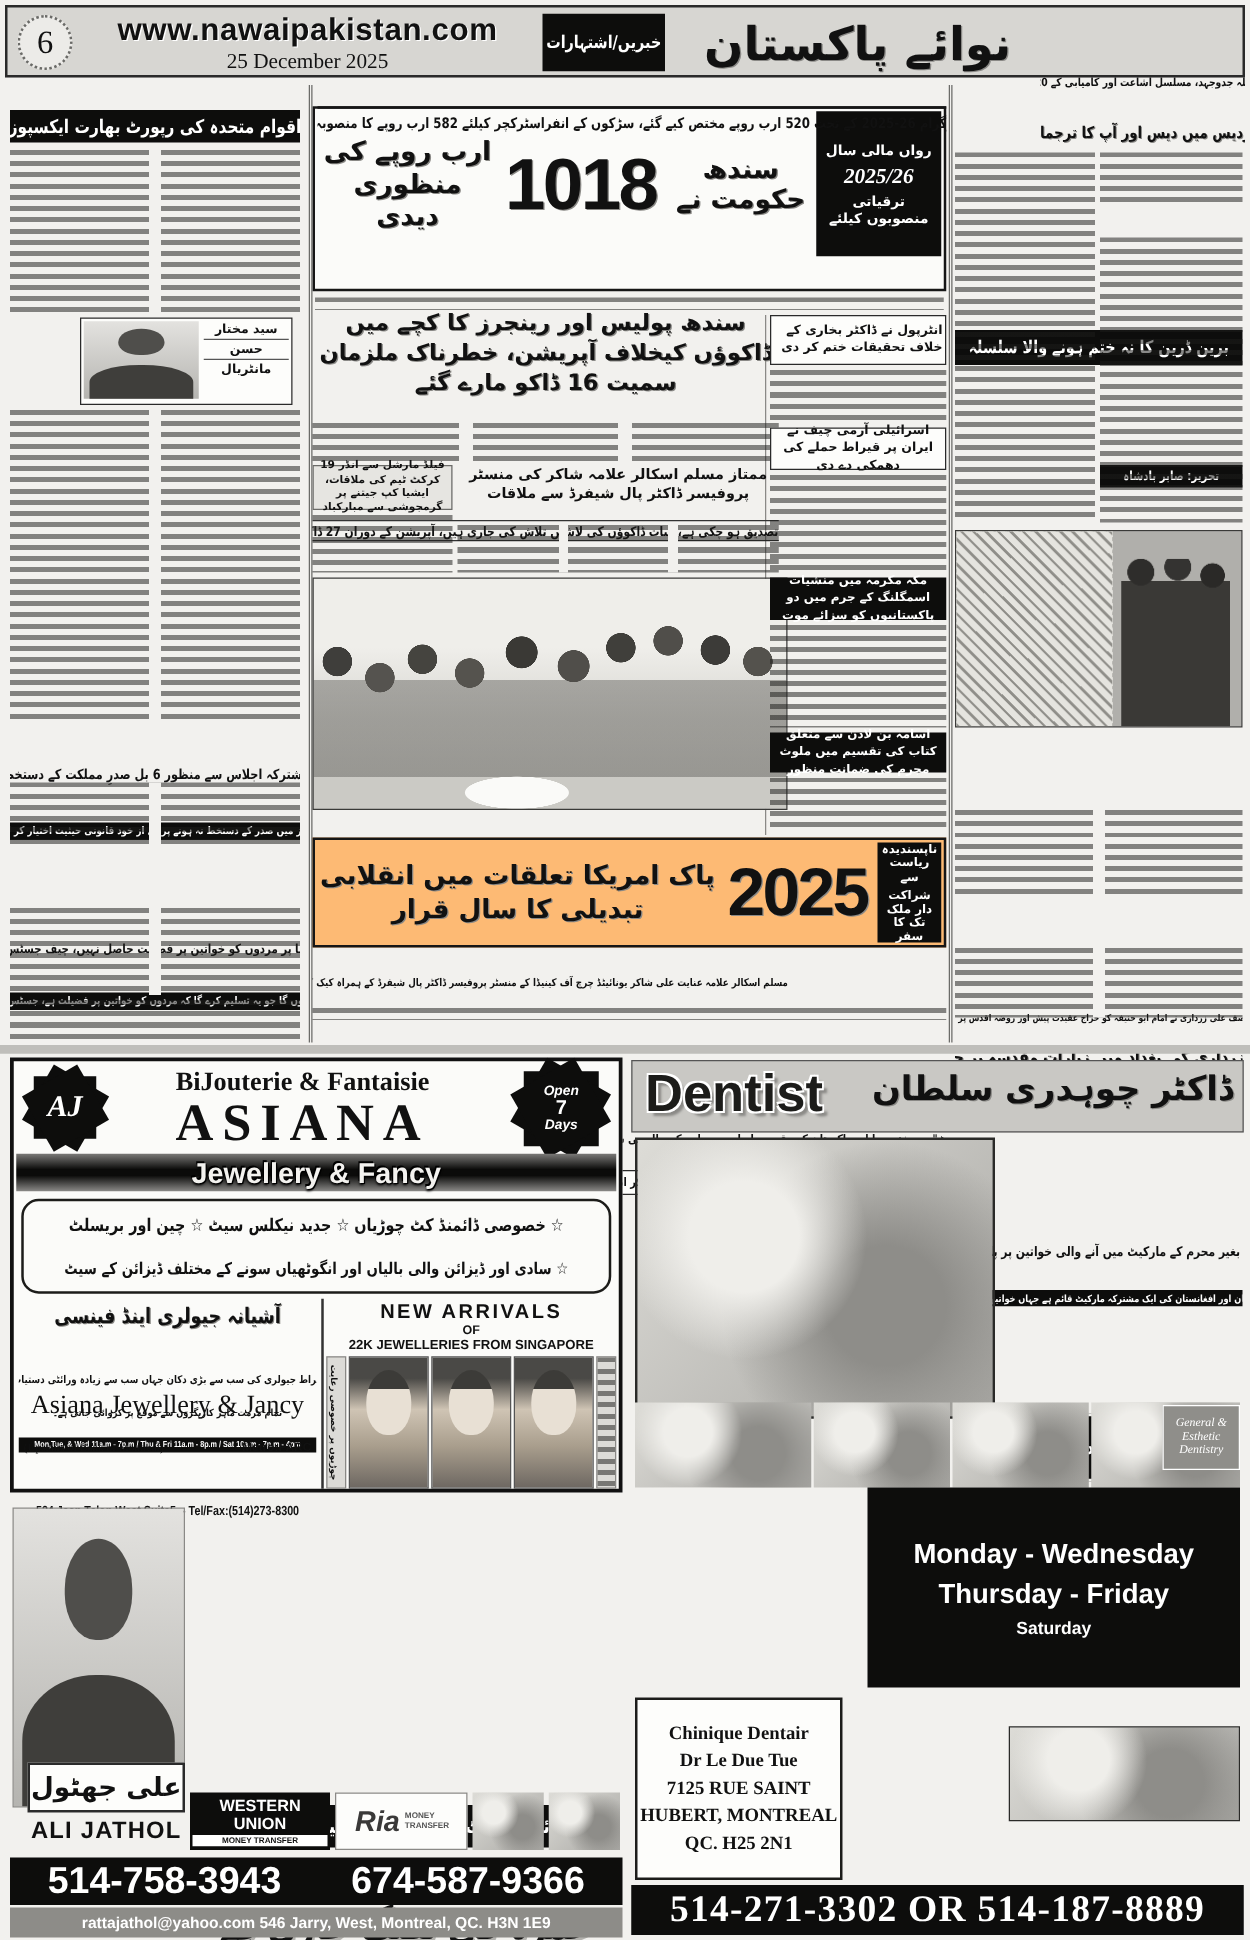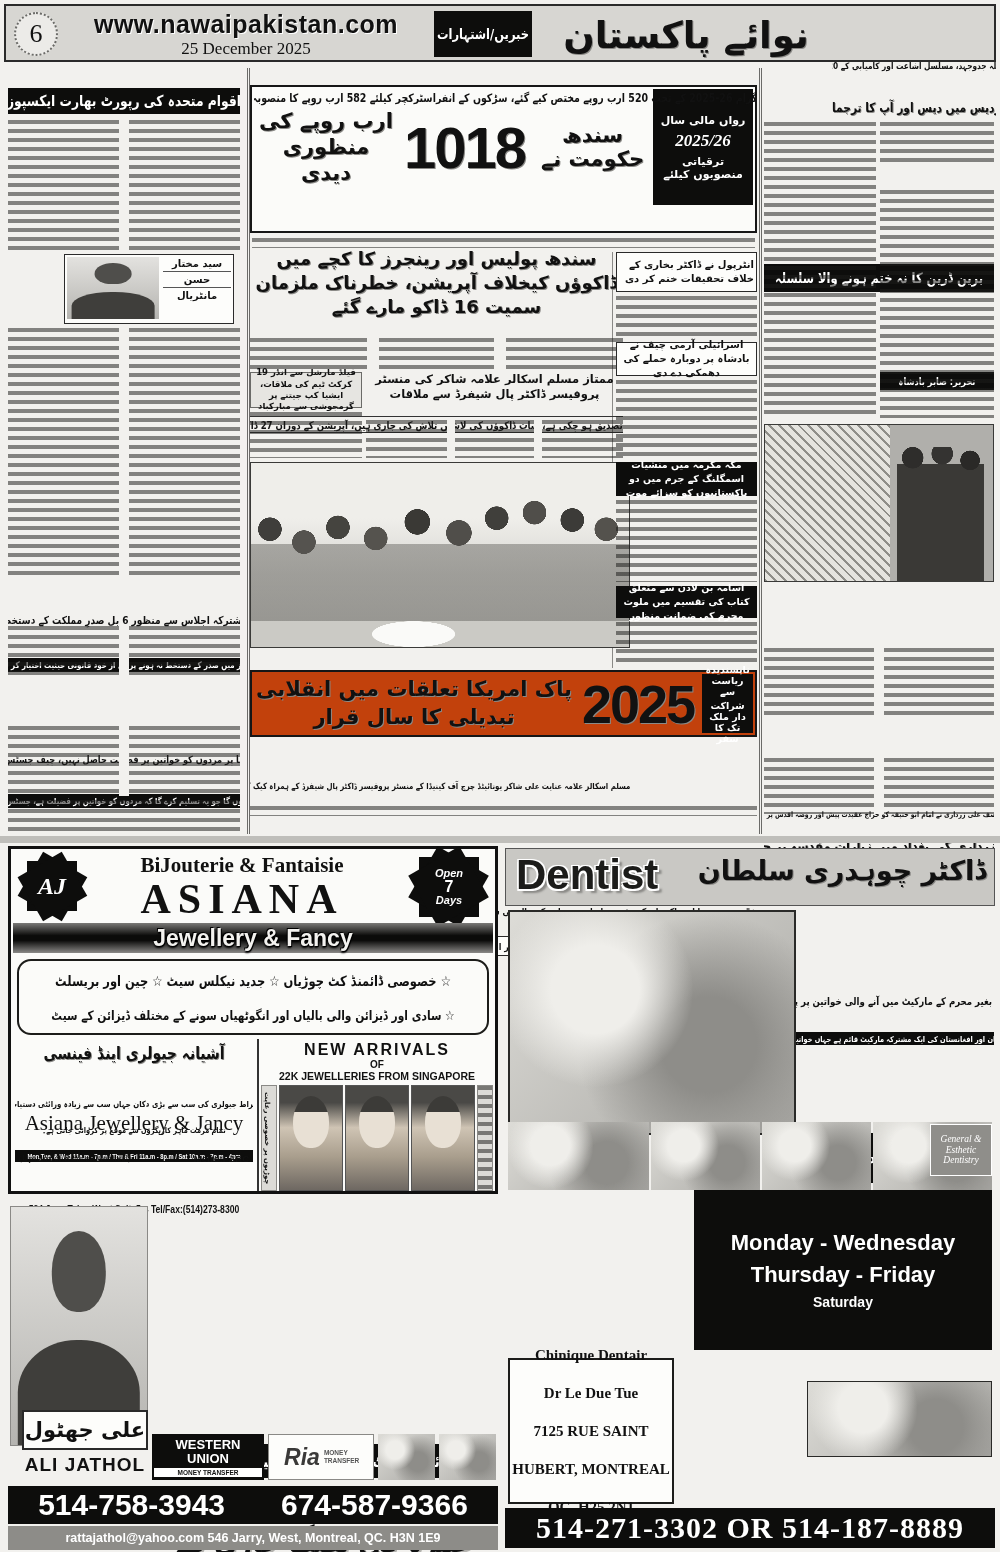--- a/index.html
+++ b/index.html
@@ -145,21 +145,21 @@
   <div class="abs fit" style="left:366px;top:404px;width:257px;height:13px;border-top:1px solid #444;border-bottom:1px solid #444">
     <span class="u" style="font-size:8px">مذہبی ہم آہنگی کا اظہار جس میں یکجہتی، ہمدردی اور دوستی جیسے موضوعات پر روشنی ڈالی گئی</span>
   </div>
   <div class="abs g3" style="left:366px;top:420px;width:257px;height:38px"></div>
 
   <div class="abs crowd" style="left:250px;top:462px;width:380px;height:186px;border:1.5px solid #3a3a38"></div>
   <div class="abs fit" style="left:250px;top:650px;width:380px;height:12px">
     <span class="u" style="font-size:8.5px">ممتاز سینئر مسلم اسکالر علامہ عنایت علی شاکر یونائیٹڈ چرچ آف کینیڈا کے منسٹر پروفیسر ڈاکٹر پال شیفرڈ کے ہمراہ کیک کاٹ رہے ہیں</span>
   </div>
 
-  <div class="abs" style="left:250px;top:670px;width:507px;height:67px;border:2.5px solid #161616;background:#c2410c">
+  <div class="abs" style="left:250px;top:670px;width:507px;height:88px;border:2.5px solid #161616;background:#fdba74">
     <div class="abs ctr" style="left:2px;top:2px;right:2px;bottom:2px;direction:rtl;gap:8px">
       <span class="bar col" style="width:80px;height:100%;gap:3px;padding:2px">
         <b class="u" style="font-size:9.5px">ناپسندیدہ ریاست سے</b>
         <b class="u" style="font-size:9.5px">شراکت دار ملک تک کا سفر</b>
       </span>
       <span class="cal" style="font-size:54px;font-weight:800;letter-spacing:-2px">2025</span>
       <span class="u cal" style="font-size:21px;max-width:320px;line-height:1.3;text-align:center">پاک امریکا تعلقات میں انقلابی تبدیلی کا سال قرار</span>
     </div>
   </div>
   <div class="abs fit" style="left:250px;top:762px;width:507px;height:14px">
@@ -168,21 +168,21 @@
   <div class="abs fit" style="left:250px;top:780px;width:507px;height:20px;border:1.5px solid #2a2a2a;background:#fdfdfb">
     <span class="u" style="font-size:9.5px">پاکستان ناپسندیدہ ریاست سے شراکت دار ملک بن گیا، فیلڈ مارشل عاصم منیر ٹرمپ کے انر سرکل کے اسٹار بن کر ابھرے، امریکی پالیسی اور جنوبی ایشیا کا توازن ری رائٹ کرنے میں پاکستان اور فیلڈ مارشل نے اصل کردار ادا کیا</span>
   </div>
   <div class="abs greek" style="left:250px;top:806px;width:507px;height:10px"></div>
 
   <div class="abs box ctr" style="left:616px;top:252px;width:141px;height:40px;padding:2px">
     <span class="u" style="font-size:10px;line-height:1.4;text-align:right">انٹرپول نے ڈاکٹر بخاری کے خلاف تحقیقات ختم کر دی</span>
   </div>
   <div class="abs greek" style="left:616px;top:296px;width:141px;height:42px"></div>
   <div class="abs box ctr" style="left:616px;top:342px;width:141px;height:34px;padding:2px">
-    <span class="u" style="font-size:10px;line-height:1.4;text-align:center">اسرائیلی آرمی چیف نے بادشاہ پر دوبارہ حملے کی دھمکی دے دی</span>
+    <span class="u" style="font-size:10px;line-height:1.4;text-align:center">اسرائیلی آرمی چیف نے ایران پر قیراط حملے کی دھمکی دے دی</span>
   </div>
   <div class="abs greek" style="left:616px;top:380px;width:141px;height:78px"></div>
   <div class="abs bar ctr" style="left:616px;top:462px;width:141px;height:34px;padding:2px">
     <span class="u" style="font-size:9.5px;line-height:1.5;text-align:center">مکہ مکرمہ میں منشیات اسمگلنگ کے جرم میں دو پاکستانیوں کو سزائے موت</span>
   </div>
   <div class="abs greek" style="left:616px;top:500px;width:141px;height:82px"></div>
   <div class="abs bar ctr" style="left:616px;top:586px;width:141px;height:32px;padding:2px">
     <span class="u" style="font-size:9.5px;line-height:1.5;text-align:center">اسامہ بن لادن سے متعلق کتاب کی تقسیم میں ملوث مجرم کی ضمانت منظور</span>
   </div>
   <div class="abs greek" style="left:616px;top:622px;width:141px;height:44px"></div>
@@ -344,21 +344,21 @@
       <span style="font-size:9.5px">General &amp;</span>
       <span style="font-size:9.5px">Esthetic</span>
       <span style="font-size:9.5px">Dentistry</span>
     </div>
 
     <div class="abs bar col" style="left:189px;top:344px;width:298px;height:160px;gap:6px">
       <span style="font-size:22px;font-weight:800">Monday - Wednesday</span>
       <span style="font-size:22px;font-weight:800">Thursday - Friday</span>
       <span style="font-size:14px;font-weight:800">Saturday</span>
     </div>
-    <div class="abs col serif" style="left:3px;top:512px;width:166px;height:146px;border:2.5px solid #1c1c1a;background:#fdfdfb;gap:21px;font-weight:700">
+    <div class="abs col serif" style="left:3px;top:512px;width:166px;height:146px;border:2.5px solid #1c1c1a;background:#fdfdfb;gap:5px;font-weight:700">
       <span style="font-size:15px">Chinique Dentair</span>
       <span style="font-size:15px">Dr Le Due Tue</span>
       <span style="font-size:15px">7125 RUE SAINT</span>
       <span style="font-size:15px">HUBERT, MONTREAL</span>
       <span style="font-size:15px">QC. H25 2N1</span>
     </div>
 
     <div class="abs bar ctr serif" style="left:0;top:662px;width:490px;height:40px">
       <span style="font-size:30px;font-weight:700;letter-spacing:1px">514-271-3302 OR 514-187-8889</span>
     </div>

